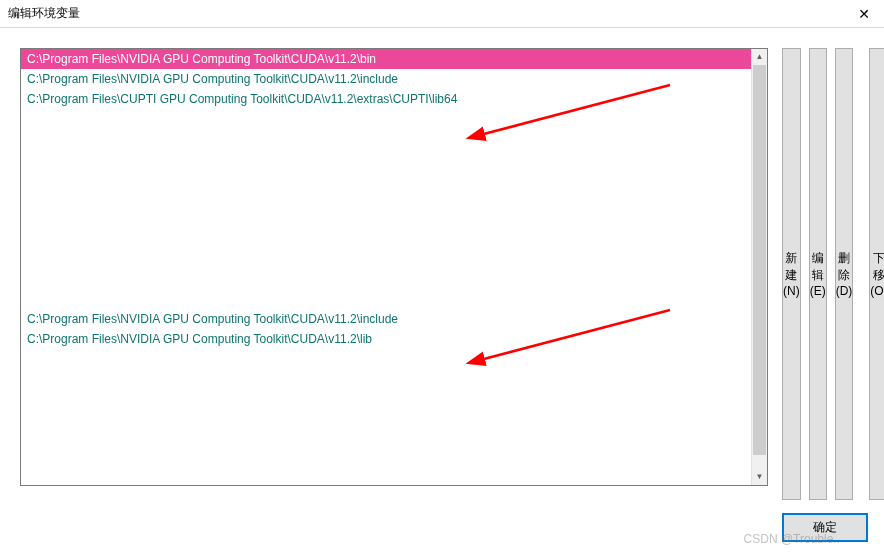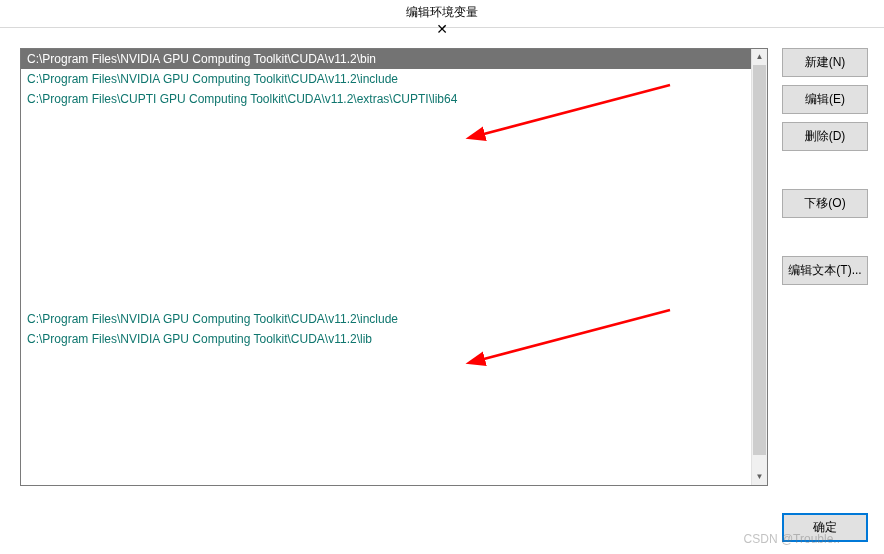--- a/index.html
+++ b/index.html
@@ -12,21 +12,20 @@
       position: relative;
       overflow: hidden;
     }
     .titlebar {
       display: flex;
       justify-content: space-between;
       align-items: center;
       padding: 4px 8px;
       border-bottom: 1px solid #d9d9d9;
       height: 28px;
-      flex-direction: column;
     }
     .titlebar-text { font-size: 12px; color: #000; }
     .close-icon {
       width: 24px; text-align: center;
       font-size: 14px; color: #000; cursor: pointer;
     }
     .content {
       display: flex;
       padding: 20px 16px 8px 20px;
       height: 480px;
@@ -43,30 +42,30 @@
     .list-item {
       padding: 3px 6px;
       font-size: 12px;
       color: #0f766e;
       white-space: nowrap;
       cursor: default;
       height: 20px;
       line-height: 14px;
     }
     .list-item.selected {
-      background: #737373;
+      background: #ec4899;
       color: #fff;
     }
     .list-item.blurred {
       color: #dadada;
       filter: blur(1.5px);
     }
     .side-buttons {
       display: flex;
-      flex-direction: column;
+      flex-direction: row;
       gap: 8px;
       width: 86px;
     }
     .side-buttons .gap { height: 22px; }
     .btn {
       border: 1px solid #adadad;
       background: #e1e1e1;
       padding: 5px 0;
       font-size: 12px;
       text-align: center;

